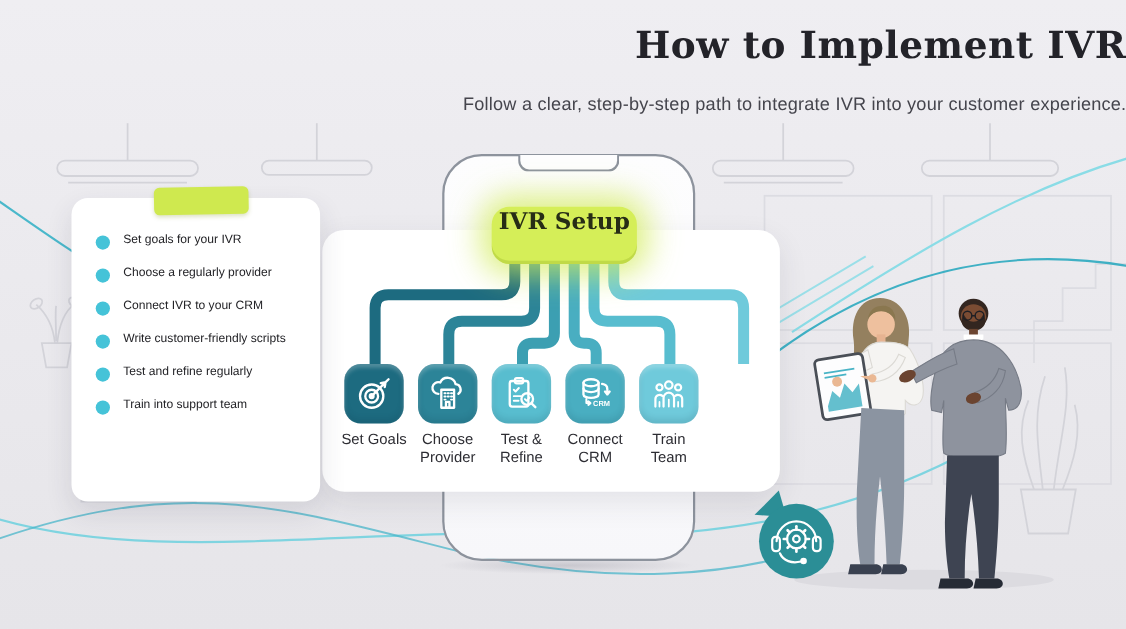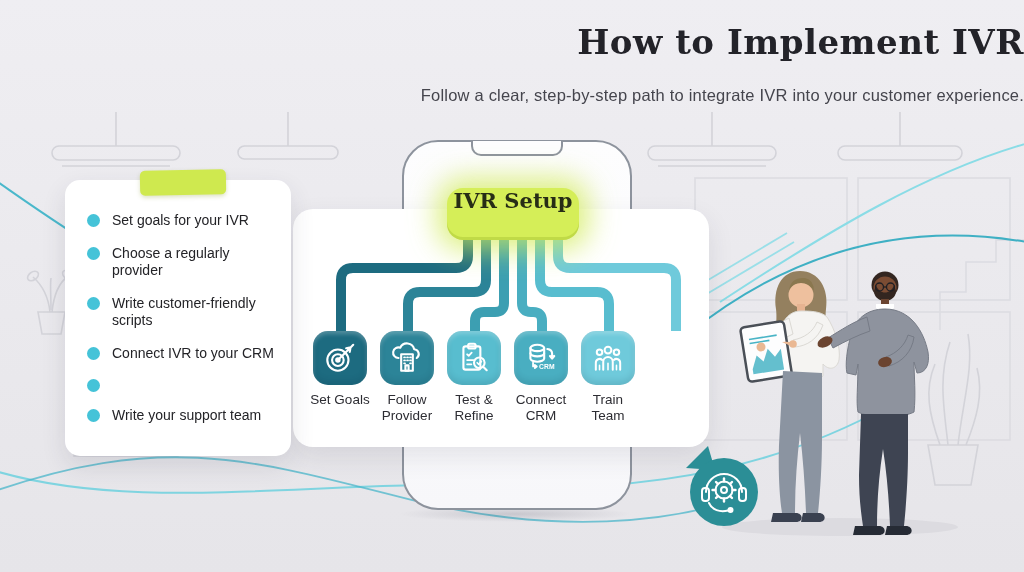--- a/index.html
+++ b/index.html
@@ -21,21 +21,21 @@
   .checklist-card{position:absolute;left:65px;top:180px;width:226px;height:276px;
     background:#ffffff;border-radius:15px;z-index:3;
     box-shadow:0 10px 24px rgba(50,50,75,.12);}
   .tape{position:absolute;left:140px;top:170px;width:86px;height:25px;
     background:#cfe94f;border-radius:5px;transform:rotate(-1deg);z-index:4;
     box-shadow:0 2px 4px rgba(120,140,20,.25);}
   .check-items{position:absolute;left:22px;top:32px;right:14px;
     display:flex;flex-direction:column;gap:15px;}
   .check-item{display:flex;align-items:flex-start;gap:12px;}
   .bullet{flex:0 0 13px;width:13px;height:13px;border-radius:50%;margin-top:2px;}
-  .check-label{font-size:14px;line-height:1.25;color:#232327;}
+  .check-label{font-size:11px;line-height:1.25;color:#232327;}
 
   
   .phone{position:absolute;left:402px;top:140px;width:226px;height:366px;z-index:1;
     background:linear-gradient(180deg,#fdfdfe,#f7f7fa);
     border:2px solid #8d939d;border-radius:36px;}
   .notch{position:absolute;left:50%;top:-1px;transform:translateX(-50%);
     width:88px;height:13px;background:#fdfdfe;
     border:2px solid #8d939d;border-top:none;border-radius:0 0 10px 10px;}
   .phone-shadow{position:absolute;left:398px;top:506px;width:234px;height:16px;z-index:0;
     background:radial-gradient(ellipse at center,rgba(60,60,80,.18),rgba(60,60,80,0) 70%);}
@@ -143,32 +143,33 @@
       <div class="check-item">
         <span class="bullet" style="background: rgb(69, 195, 216);"></span>
         <span class="check-label">Set goals for your IVR</span>
         </div>
       <div class="check-item">
         <span class="bullet" style="background: rgb(69, 195, 216);"></span>
         <span class="check-label">Choose a regularly provider</span>
         </div>
       <div class="check-item">
         <span class="bullet" style="background: rgb(69, 195, 216);"></span>
+        <span class="check-label">Connect IVR to your CRM</span>
+        </div>
+      <div class="check-item">
+        <span class="bullet" style="background: rgb(69, 195, 216);"></span>
         <span class="check-label">Write customer-friendly scripts</span>
         </div>
       <div class="check-item">
         <span class="bullet" style="background: rgb(69, 195, 216);"></span>
-        <span class="check-label">Connect IVR to your CRM</span>
-        </div>
-      <div class="check-item">
-        <span class="bullet" style="background: rgb(69, 195, 216);"></span>
-        </div>
-      <div class="check-item">
-        <span class="bullet" style="background: rgb(69, 195, 216);"></span>
-        <span class="check-label">Write your support team</span>
+        <span class="check-label">Test and refine regularly</span>
+        </div>
+      <div class="check-item">
+        <span class="bullet" style="background: rgb(69, 195, 216);"></span>
+        <span class="check-label">Train into support team</span>
         </div>
     </div>
   </div>
   <div class="tape"></div>
 
   <div class="flow-card">
     <svg id="connectors" width="430" height="238" viewBox="0 0 430 238" fill="none" stroke-width="10">
       <path d="M175,31 V47 Q175,59 163,59 H60 Q48,59 48,71 V122" stroke="#1d6b80"></path>
       <path d="M193,31 V71 Q193,83 181,83 H127 Q115,83 115,95 V122" stroke="#2c8498"></path>
       <path d="M211,31 V94 Q211,103 202,103 H191 Q182,103 182,112 V122" stroke="#3c9fb2"></path>
@@ -193,21 +194,21 @@
 
       <div class="step">
         <div class="step-square" style="background: rgb(44, 132, 152);">
           <svg width="36" height="36" viewBox="0 0 34 34" fill="none" stroke="#fff" stroke-width="2" stroke-linecap="round" stroke-linejoin="round">
             <path d="M9,17 a5,5 0 1 1 1.6,-9.7 a7,7 0 0 1 13.2,1.4 a4.6,4.6 0 0 1 2.4,8.3"></path>
             <rect x="11.5" y="13.5" width="11" height="15.5"></rect>
             <rect x="15.5" y="24" width="3" height="5"></rect>
             <path d="M14.2,16.5 h1 M17,16.5 h1 M19.8,16.5 h1 M14.2,19.3 h1 M17,19.3 h1 M19.8,19.3 h1 M14.2,22 h1 M19.8,22 h1" stroke-width="1.6"></path>
           </svg>
         </div>
-        <div class="step-label">Follow Provider</div>
+        <div class="step-label">Choose Provider</div>
       </div>
 
 
       <div class="step">
         <div class="step-square" style="background: rgb(88, 189, 207);">
           <svg width="36" height="36" viewBox="0 0 34 34" fill="none" stroke="#fff" stroke-width="2" stroke-linecap="round" stroke-linejoin="round">
             <rect x="7" y="6" width="16" height="22" rx="2"></rect>
             <rect x="11.5" y="3.5" width="7" height="4.5" rx="1.5"></rect>
             <path d="M10.5,13.5 l1.5,1.5 l2.8,-3" stroke-width="1.7"></path>
             <path d="M10.5,19 h6 M10.5,23 h4" stroke-width="1.7"></path>

